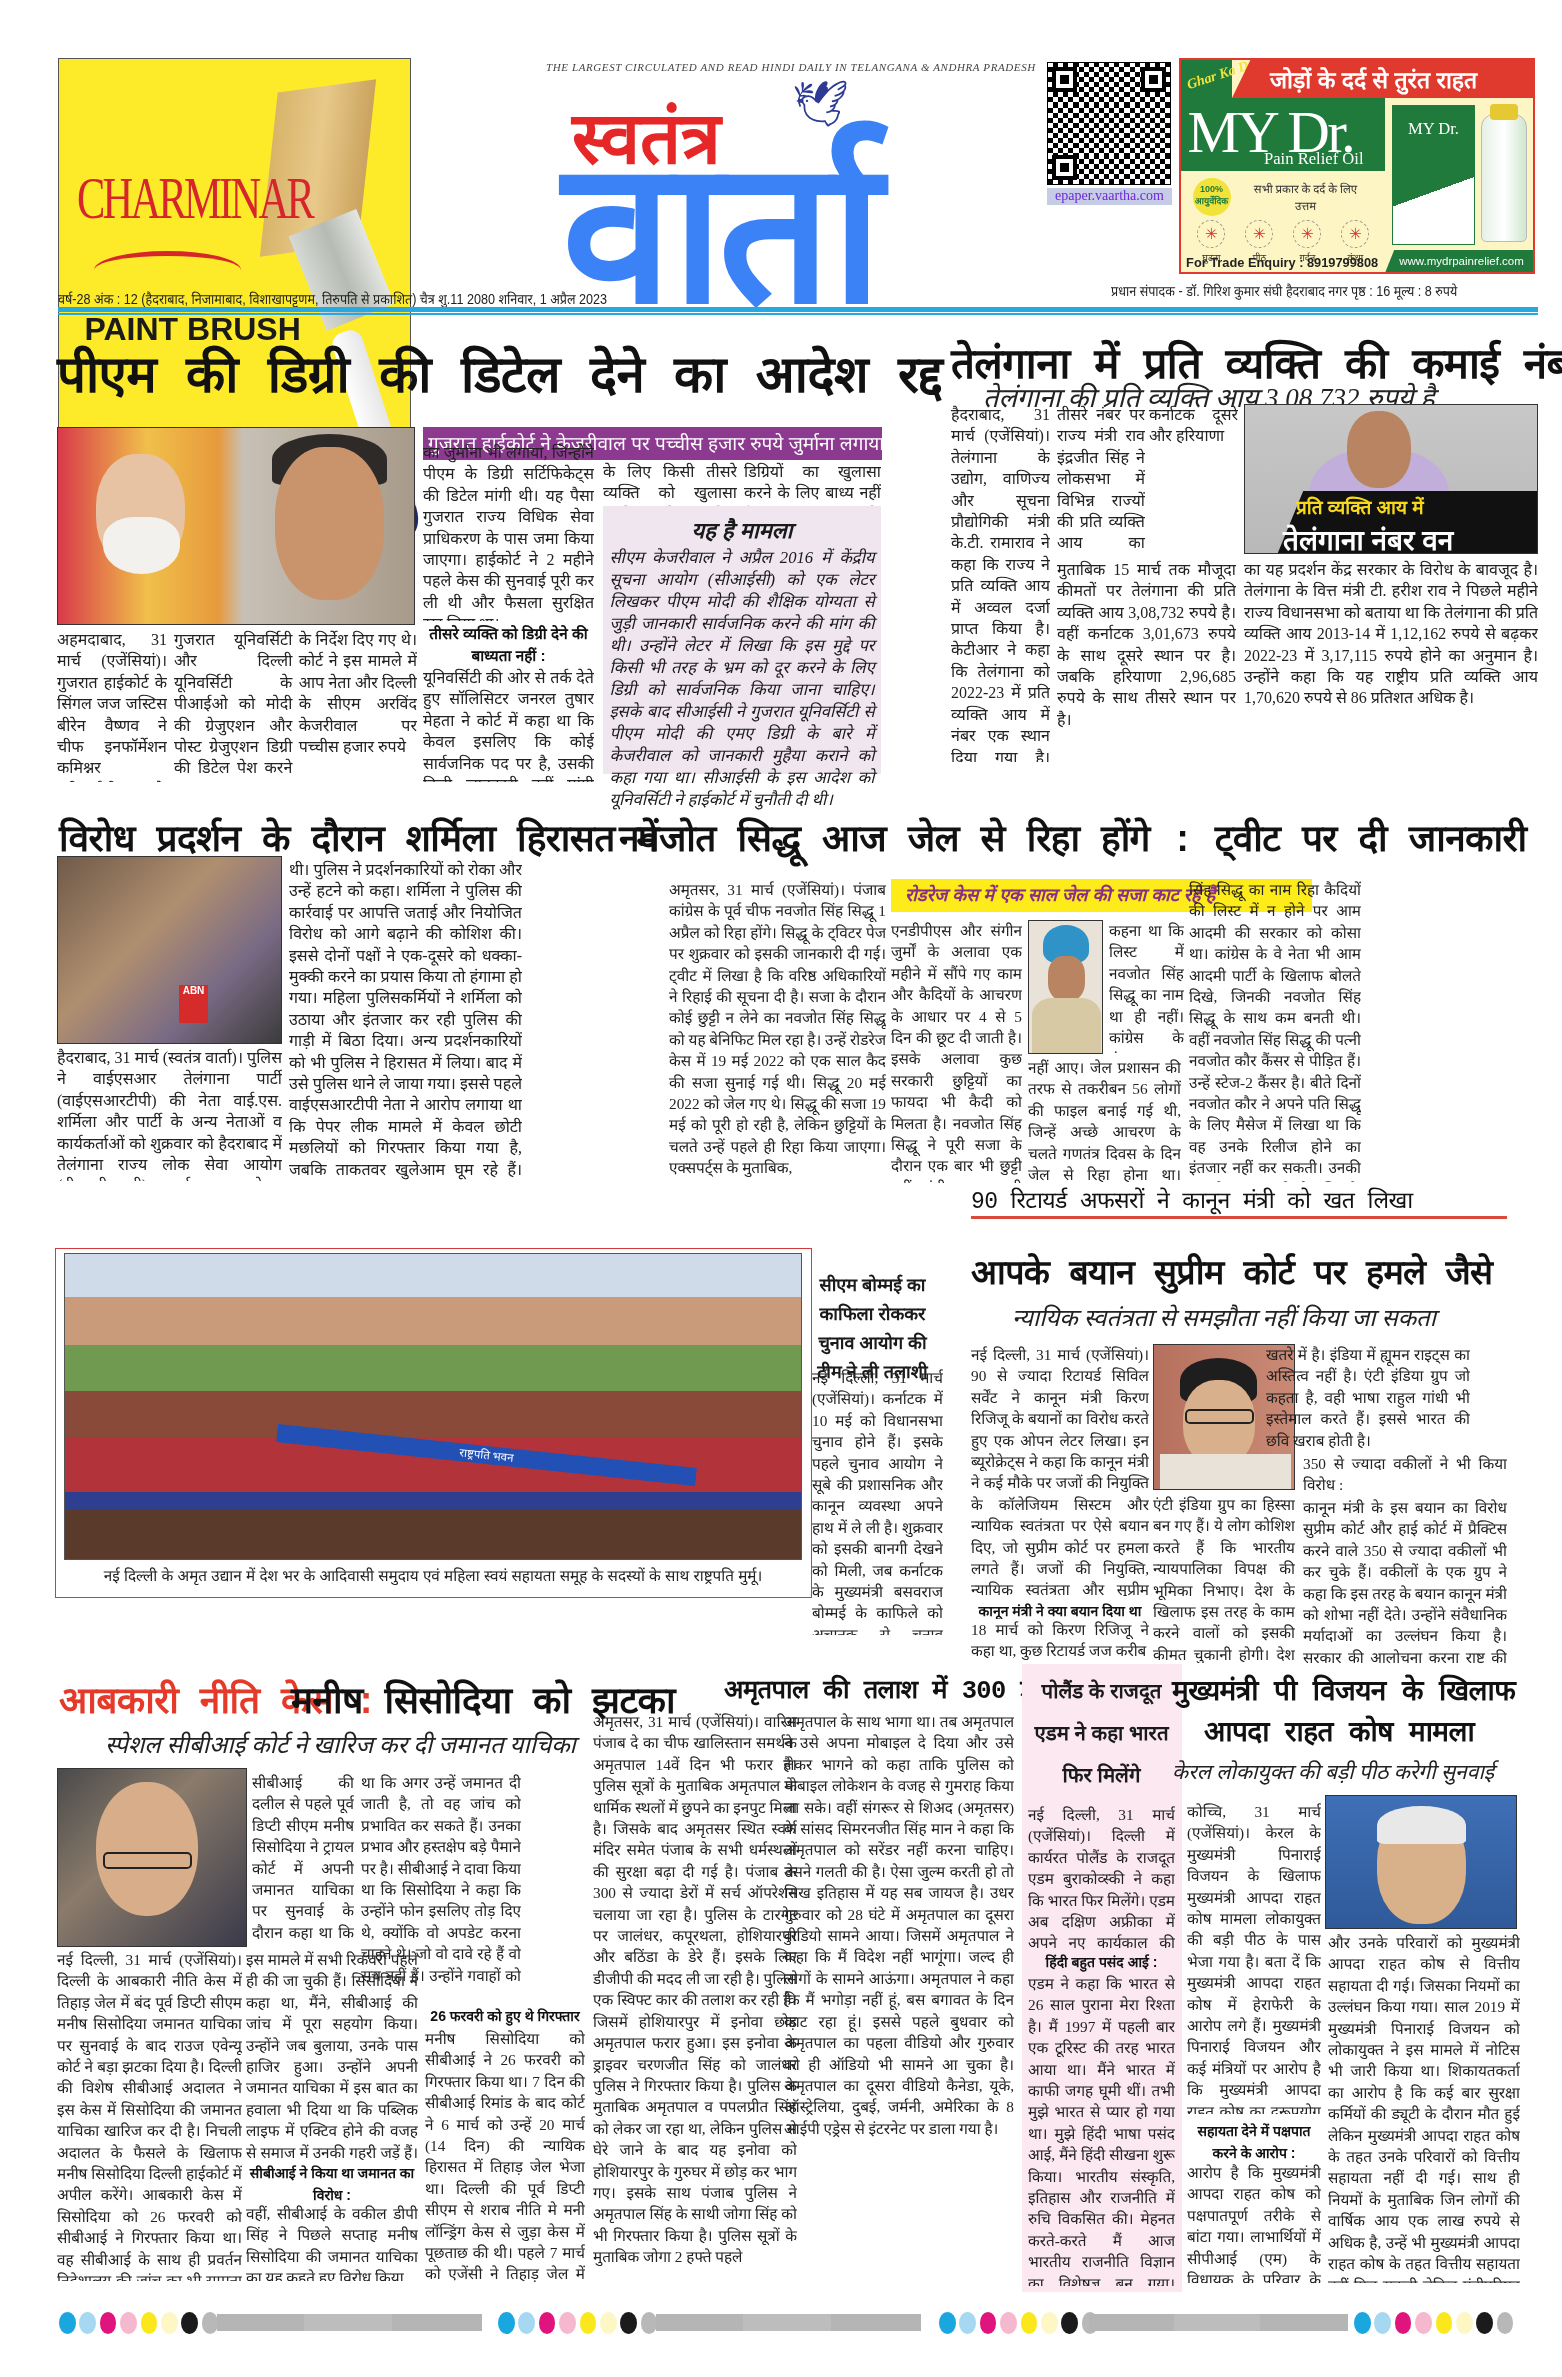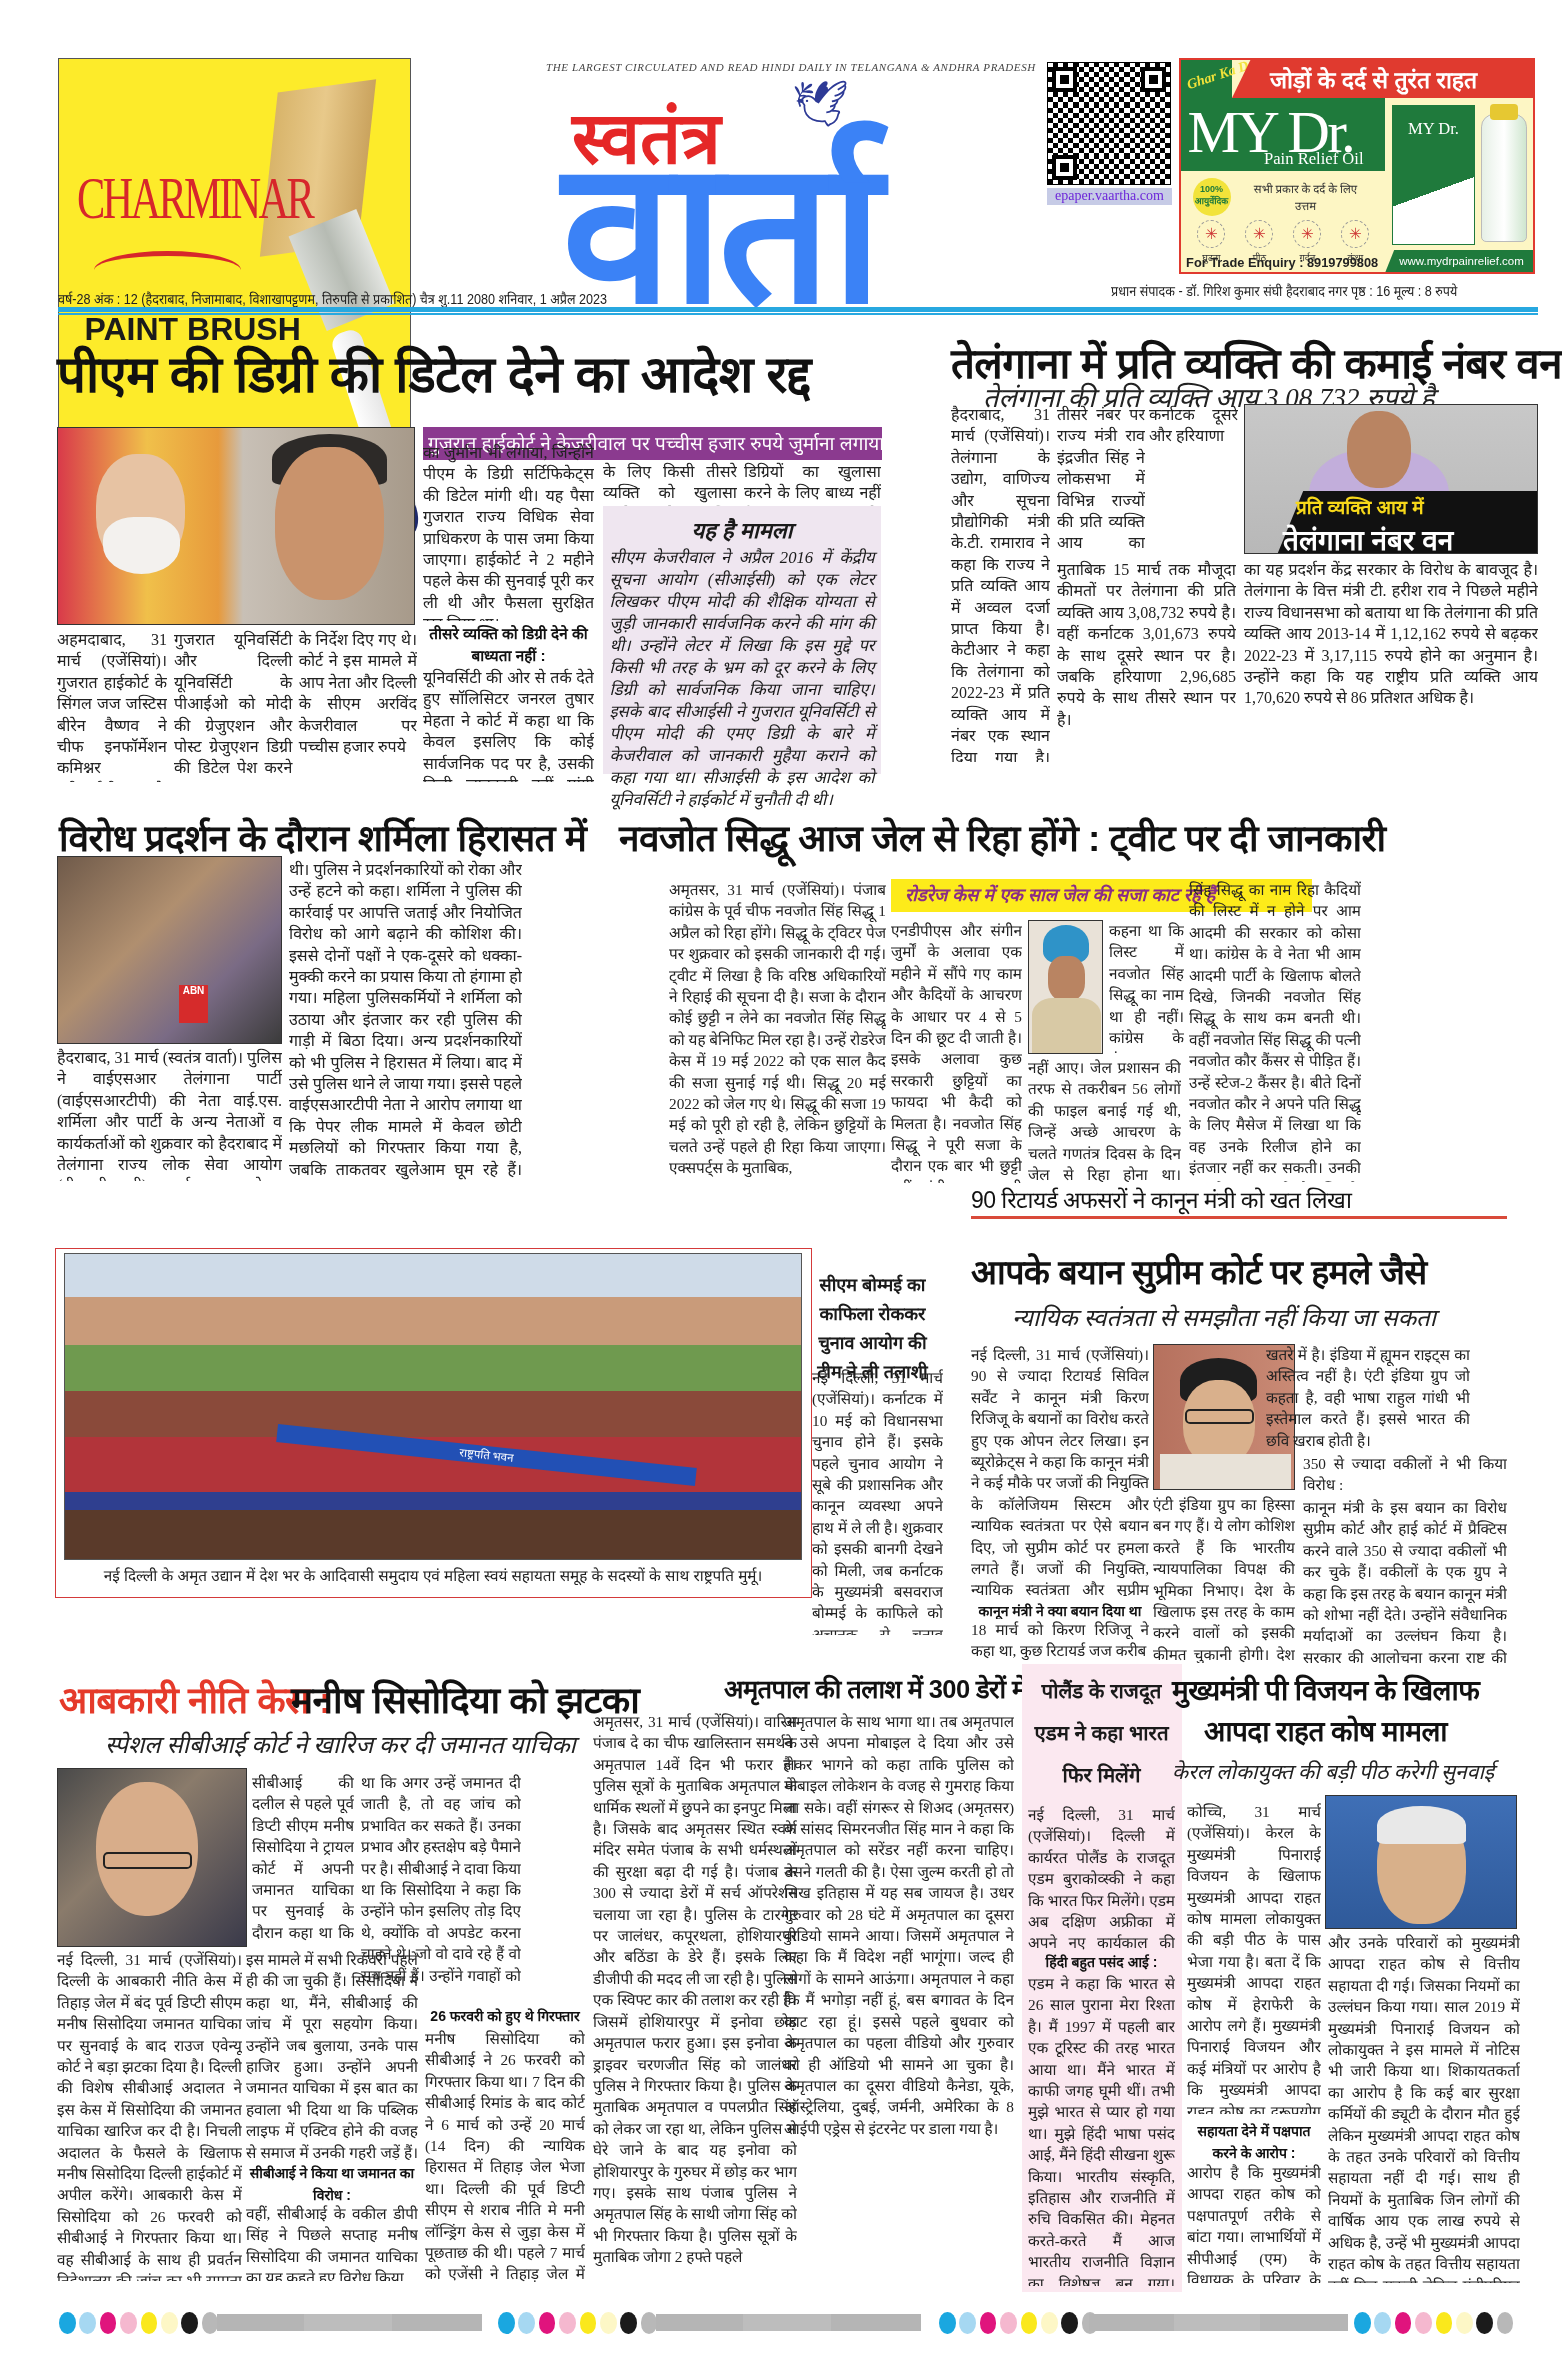--- a/index.html
+++ b/index.html
@@ -1,21 +1,21 @@
 <!DOCTYPE html>
 <html style="font-size:10.2px"><head>
 <meta charset="utf-8">
 <style>
   * { box-sizing: border-box; margin: 0; padding: 0; }
   html, body { width: 1563px; height: 2377px; background: #fff; overflow: hidden; }
   body { font-family: "Liberation Serif", serif; color: #1a1a1a; position: relative; }
   .abs { position: absolute; }
   .body-text { font-family: "Liberation Serif", serif; font-size: 16px; line-height: 21.4px; text-align: justify; color: #222; }
   .col { position: absolute; overflow: hidden; }
-  .hl { font-family: Liberation Sans, sans-serif; font-weight: bold; color: #111; white-space: nowrap; letter-spacing: -0.6px; }
+  .hl { font-family: Liberation Mono, monospace; font-weight: bold; color: #111; white-space: nowrap; letter-spacing: -0.6px; }
   .sub { font-family: "Liberation Serif", serif; font-style: italic; color: #222; white-space: nowrap; text-align: right; }
   .photo { position: absolute; border: 1.3px solid #333; overflow: hidden; }
   .subhead { font-family: "Liberation Sans", sans-serif; font-weight: bold; font-size: 15.3px; text-align: center; line-height: 22px; color: #111; }
 
   
   #ad-charminar { left: 58px; top: 58px; width: 353px; height: 497px; background: #fdeb2a; border: 1.3px solid #555; }
   #ad-charminar .brand { position: absolute; left: 18px; top: 105px; font-family: "Liberation Serif", serif; font-size: 59px; color: #d7262b; letter-spacing: -3.8px; transform: scaleX(0.72); transform-origin: left; }
   #ad-charminar .arc { position: absolute; left: 35px; top: 192px; width: 147px; height: 38px; border-top: 5.1px solid #d7262b; border-radius: 50% 50% 0 0; }
   #ad-charminar .tag { position: absolute; left: 25.5px; top: 252px; font-family: "Liberation Sans", sans-serif; font-weight: bold; font-size: 32px; color: #1b1b1b; }
   #ad-charminar .cell { position: absolute; left: 19px; top: 364px; font-family: "Liberation Sans", sans-serif; font-weight: bold; font-size: 40px; color: #233c8c; }

